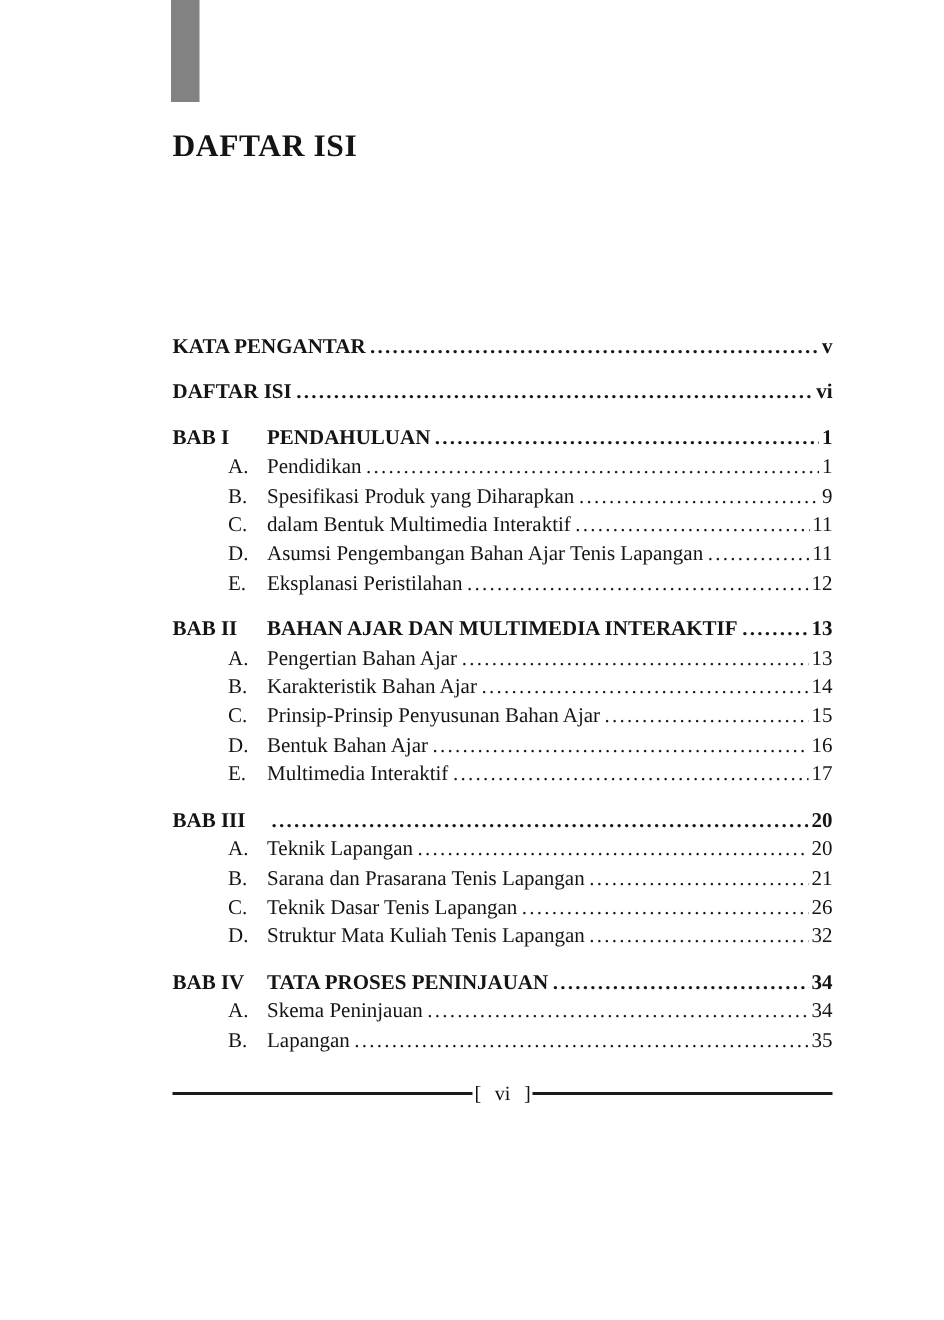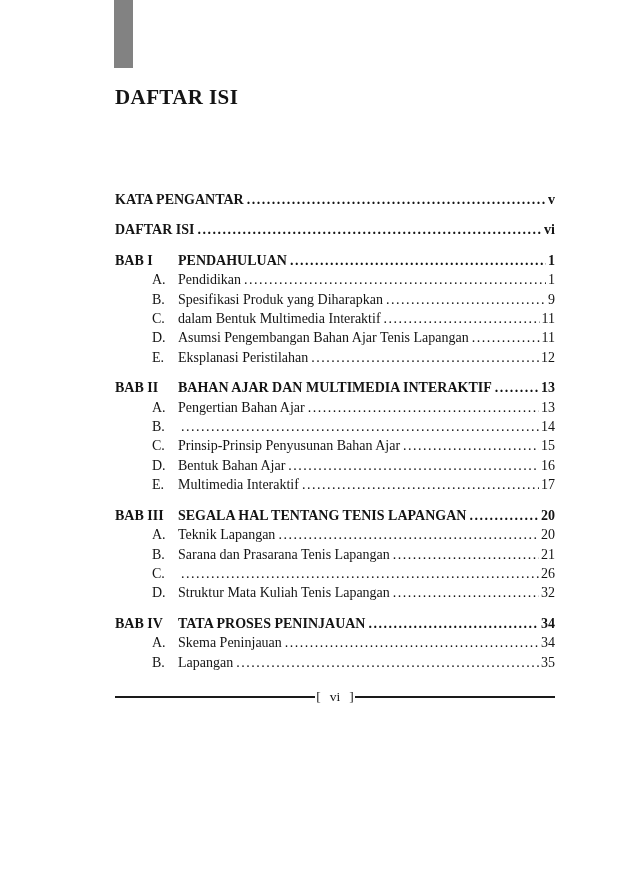--- a/index.html
+++ b/index.html
@@ -17,21 +17,21 @@
     width: 19px; height: 68px;
     background: #828282;
   }
   .doc-title {
     margin: 85px 74px 0 115px;
     font-size: 21px;
     font-weight: bold;
     letter-spacing: 0.4px;
   }
   .toc {
-    margin: 80px 74px 0 115px;
+    margin: 112px 74px 0 115px;
     font-size: 14px;
   }
   .entry { display: flex; line-height: 19.4px; }
   .entry.front, .entry.chapter { font-weight: bold; margin-top: 11px; }
   .entry:first-child { margin-top: 0; }
   .label { flex: 0 0 63px; box-sizing: border-box; }
   .entry.sub .label { padding-left: 37px; }
   .body { flex: 1; min-width: 0; }
   .line.fill {
     text-align: justify;
@@ -161,20 +161,21 @@
           <span class="t">Pengertian Bahan Ajar</span>
           <span class="leader">............................................................................................................................................................................................................................................................................................................</span>
           <span class="page-num">13</span>
         </div>
       </div>
     </div>
     <div class="entry sub">
       <span class="label">B.</span>
       <div class="body">
         <div class="line last">
+          <span class="t">Karakteristik Bahan Ajar</span>
           <span class="leader">............................................................................................................................................................................................................................................................................................................</span>
           <span class="page-num">14</span>
         </div>
       </div>
     </div>
     <div class="entry sub">
       <span class="label">C.</span>
       <div class="body">
         <div class="line last">
           <span class="t">Prinsip-Prinsip Penyusunan Bahan Ajar</span>
@@ -200,21 +201,20 @@
           <span class="t">Multimedia Interaktif</span>
           <span class="leader">............................................................................................................................................................................................................................................................................................................</span>
           <span class="page-num">17</span>
         </div>
       </div>
     </div>
     <div class="entry chapter">
       <span class="label">BAB III</span>
       <div class="body">
         <div class="line last">
-          <span class="t">SEGALA HAL TENTANG TENIS LAPANGAN</span>
           <span class="leader">............................................................................................................................................................................................................................................................................................................</span>
           <span class="page-num">20</span>
         </div>
       </div>
     </div>
     <div class="entry sub">
       <span class="label">A.</span>
       <div class="body">
         <div class="line last">
           <span class="t">Teknik Lapangan</span>
@@ -230,20 +230,21 @@
           <span class="t">Sarana dan Prasarana Tenis Lapangan</span>
           <span class="leader">............................................................................................................................................................................................................................................................................................................</span>
           <span class="page-num">21</span>
         </div>
       </div>
     </div>
     <div class="entry sub">
       <span class="label">C.</span>
       <div class="body">
         <div class="line last">
+          <span class="t">Teknik Dasar Tenis Lapangan</span>
           <span class="leader">............................................................................................................................................................................................................................................................................................................</span>
           <span class="page-num">26</span>
         </div>
       </div>
     </div>
     <div class="entry sub">
       <span class="label">D.</span>
       <div class="body">
         <div class="line last">
           <span class="t">Struktur Mata Kuliah Tenis Lapangan</span>

